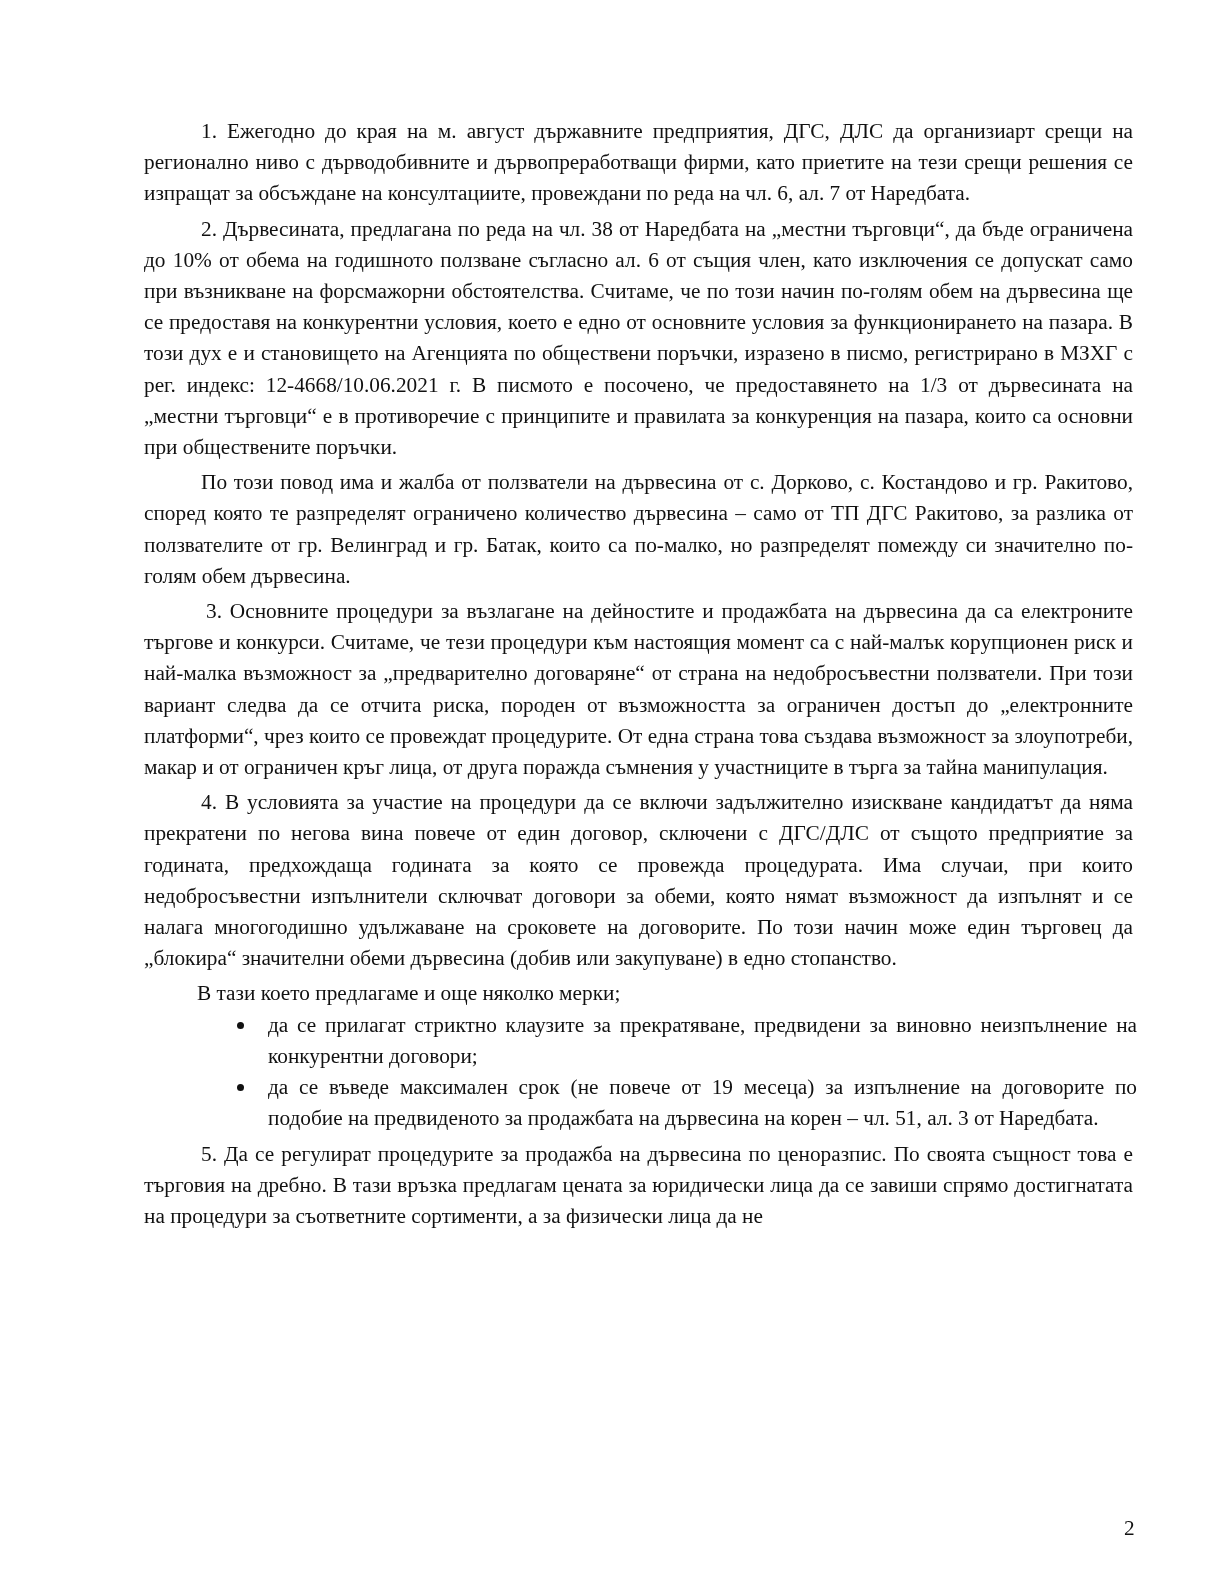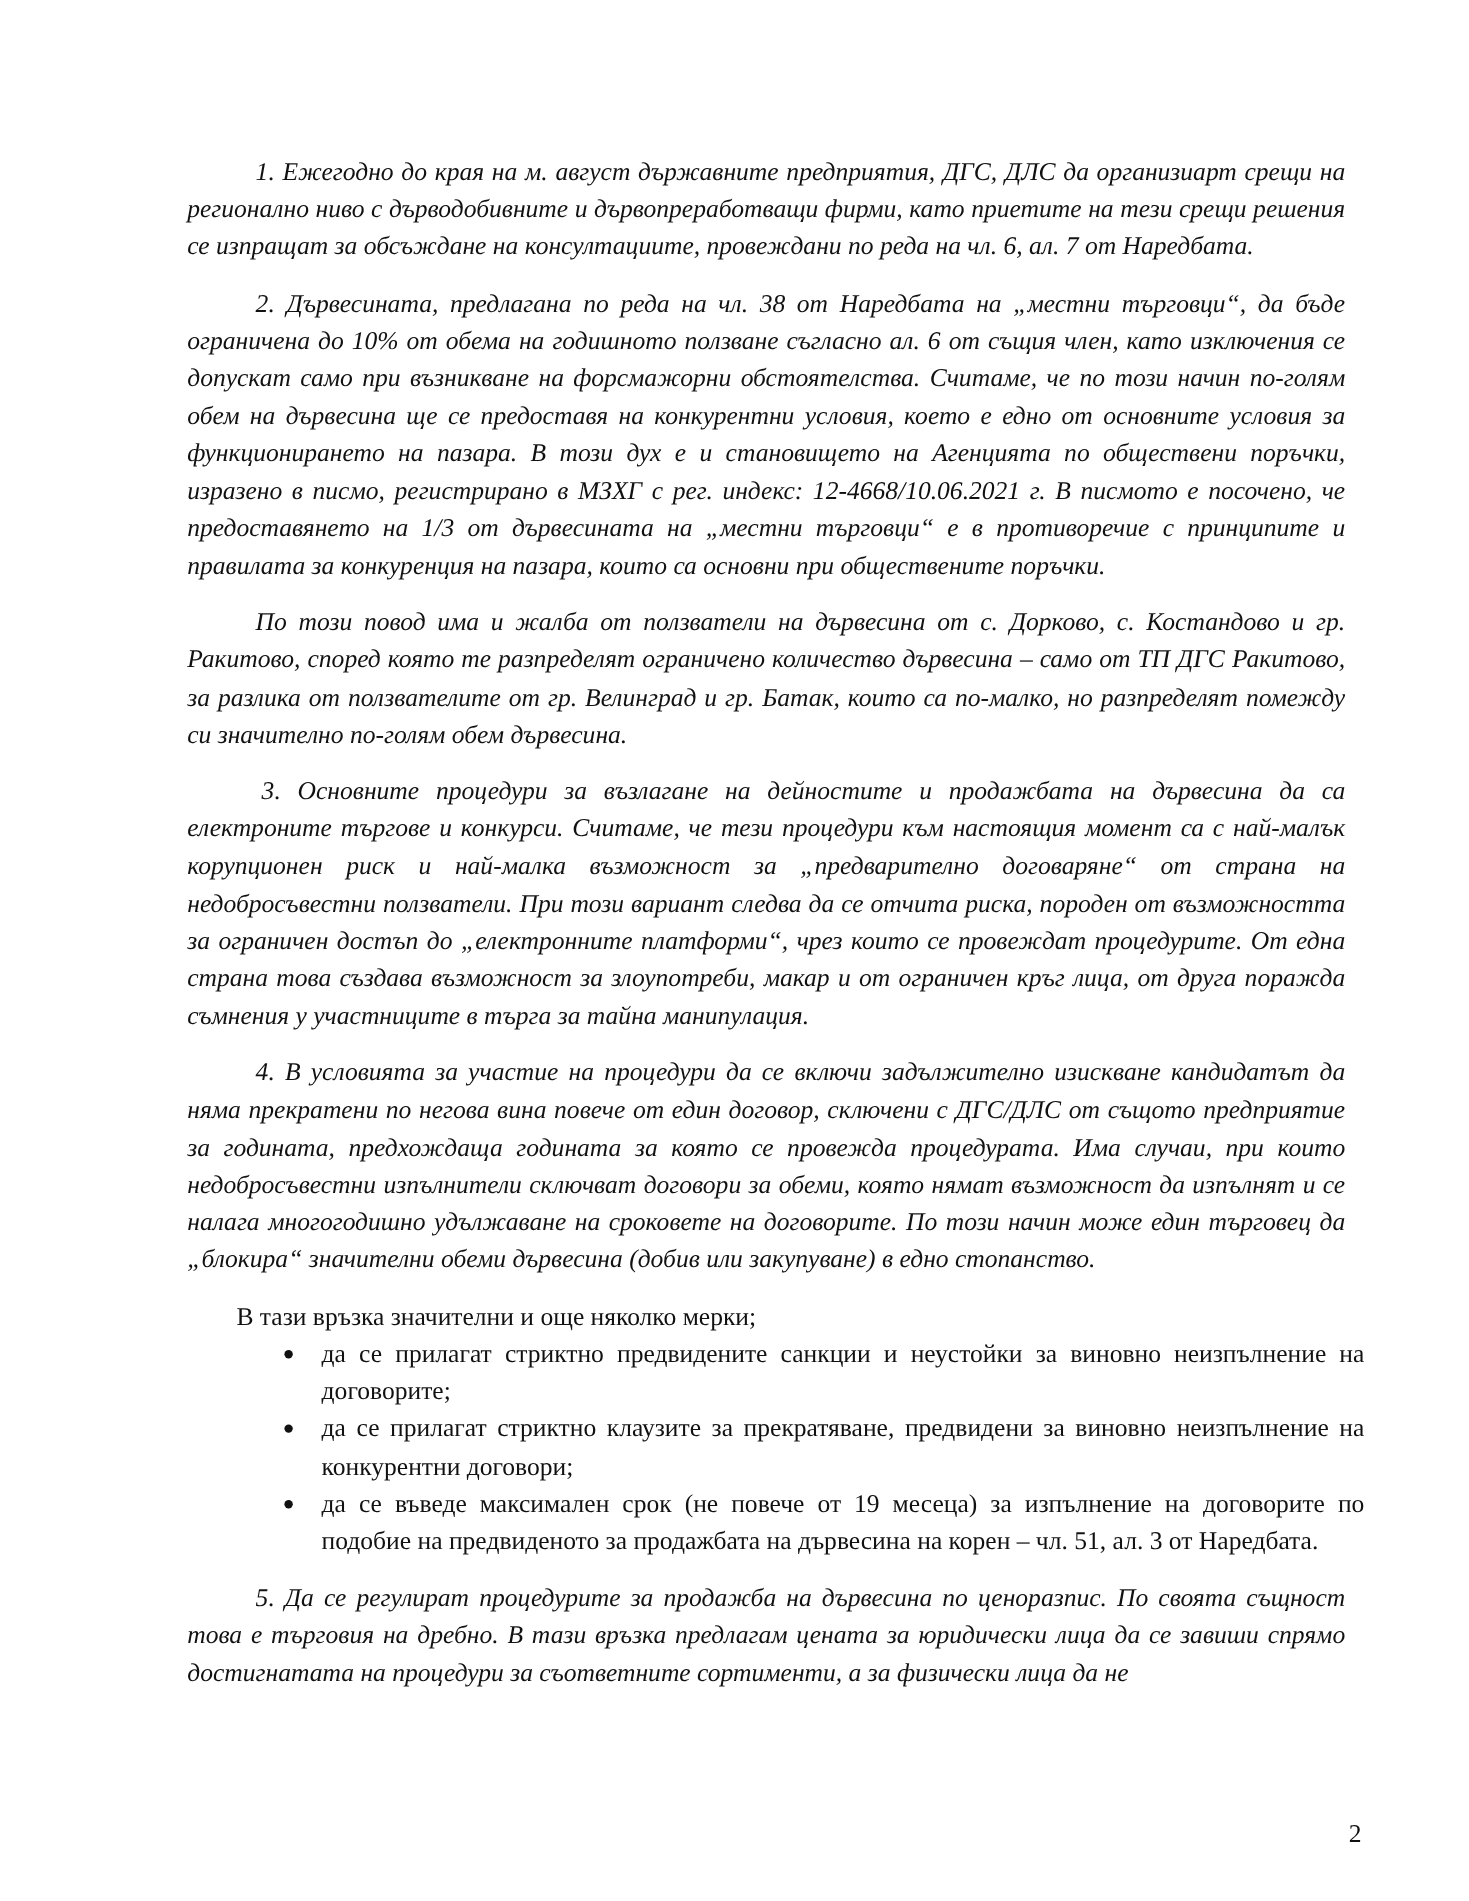--- a/index.html
+++ b/index.html
@@ -8,24 +8,23 @@
     position: absolute;
     left: 140px;
     top: 112px;
     width: 997px;
     font-family: "Liberation Serif", "DejaVu Serif", serif;
     font-size: 21.3px;
     line-height: 31.2px;
     color: #111111;
   }
   .para {
-    margin: 16px;
+    margin: 4px;
     text-align: justify;
     text-indent: 57px;
-    font-style: italic;
   }
   .para.indent-extra { text-indent: 62px; }
   .lead {
     margin: 0;
     text-indent: 57px;
   }
   ul.bullets {
     list-style: none;
     margin: 0;
     padding: 0;
@@ -55,26 +54,22 @@
 </style>
 </head>
 <body>
 
 <div class="page">
   <p class="para">1. Ежегодно до края на м. август държавните предприятия, ДГС, ДЛС да организиарт срещи на регионално ниво с дърводобивните и дървопреработващи фирми, като приетите на тези срещи решения се изпращат за обсъждане на консултациите, провеждани по реда на чл. 6, ал. 7 от Наредбата.</p>
   <p class="para">2. Дървесината, предлагана по реда на чл. 38 от Наредбата на „местни търговци“, да бъде ограничена до 10% от обема на годишното ползване съгласно ал. 6 от същия член, като изключения се допускат само при възникване на форсмажорни обстоятелства. Считаме, че по този начин по-голям обем на дървесина ще се предоставя на конкурентни условия, което е едно от основните условия за функционирането на пазара. В този дух е и становището на Агенцията по обществени поръчки, изразено в писмо, регистрирано в МЗХГ с рег. индекс: 12-4668/10.06.2021 г. В писмото е посочено, че предоставянето на 1/3 от дървесината на „местни търговци“ е в противоречие с принципите и правилата за конкуренция на пазара, които са основни при обществените поръчки.</p>
   <p class="para">По този повод има и жалба от ползватели на дървесина от с. Дорково, с. Костандово и гр. Ракитово, според която те разпределят ограничено количество дървесина – само от ТП ДГС Ракитово, за разлика от ползвателите от гр. Велинград и гр. Батак, които са по-малко, но разпределят помежду си значително по-голям обем дървесина.</p>
   <p class="para indent-extra">3. Основните процедури за възлагане на дейностите и продажбата на дървесина да са електроните търгове и конкурси. Считаме, че тези процедури към настоящия момент са с най-малък корупционен риск и най-малка възможност за „предварително договаряне“ от страна на недобросъвестни ползватели. При този вариант следва да се отчита риска, породен от възможността за ограничен достъп до „електронните платформи“, чрез които се провеждат процедурите. От една страна това създава възможност за злоупотреби, макар и от ограничен кръг лица, от друга поражда съмнения у участниците в търга за тайна манипулация.</p>
   <p class="para">4. В условията за участие на процедури да се включи задължително изискване кандидатът да няма прекратени по негова вина повече от един договор, сключени с ДГС/ДЛС от същото предприятие за годината, предхождаща годината за която се провежда процедурата. Има случаи, при които недобросъвестни изпълнители сключват договори за обеми, която нямат възможност да изпълнят и се налага многогодишно удължаване на сроковете на договорите. По този начин може един търговец да „блокира“ значителни обеми дървесина (добив или закупуване) в едно стопанство.</p>
-  <p class="lead">В тази връзка значителни и още няколко мерки;</p>
+  <p class="lead">В тази което предлагаме и още няколко мерки;</p>
   <ul class="bullets">
-    <li>
-      <span class="bullet-dot"></span>
-      <span>да се прилагат стриктно предвидените санкции и неустойки за виновно неизпълнение на договорите;</span>
-    </li>
     <li>
       <span class="bullet-dot"></span>
       <span>да се прилагат стриктно клаузите за прекратяване, предвидени за виновно неизпълнение на конкурентни договори;</span>
     </li>
     <li>
       <span class="bullet-dot"></span>
       <span>да се въведе максимален срок (не повече от 19 месеца) за изпълнение на договорите по подобие на предвиденото за продажбата на дървесина на корен – чл. 51, ал. 3 от Наредбата.</span>
     </li>
   </ul>
   <p class="para">5. Да се регулират процедурите за продажба на дървесина по ценоразпис. По своята същност това е търговия на дребно. В тази връзка предлагам цената за юридически лица да се завиши спрямо достигнатата на процедури за съответните сортименти, а за физически лица да не</p>

